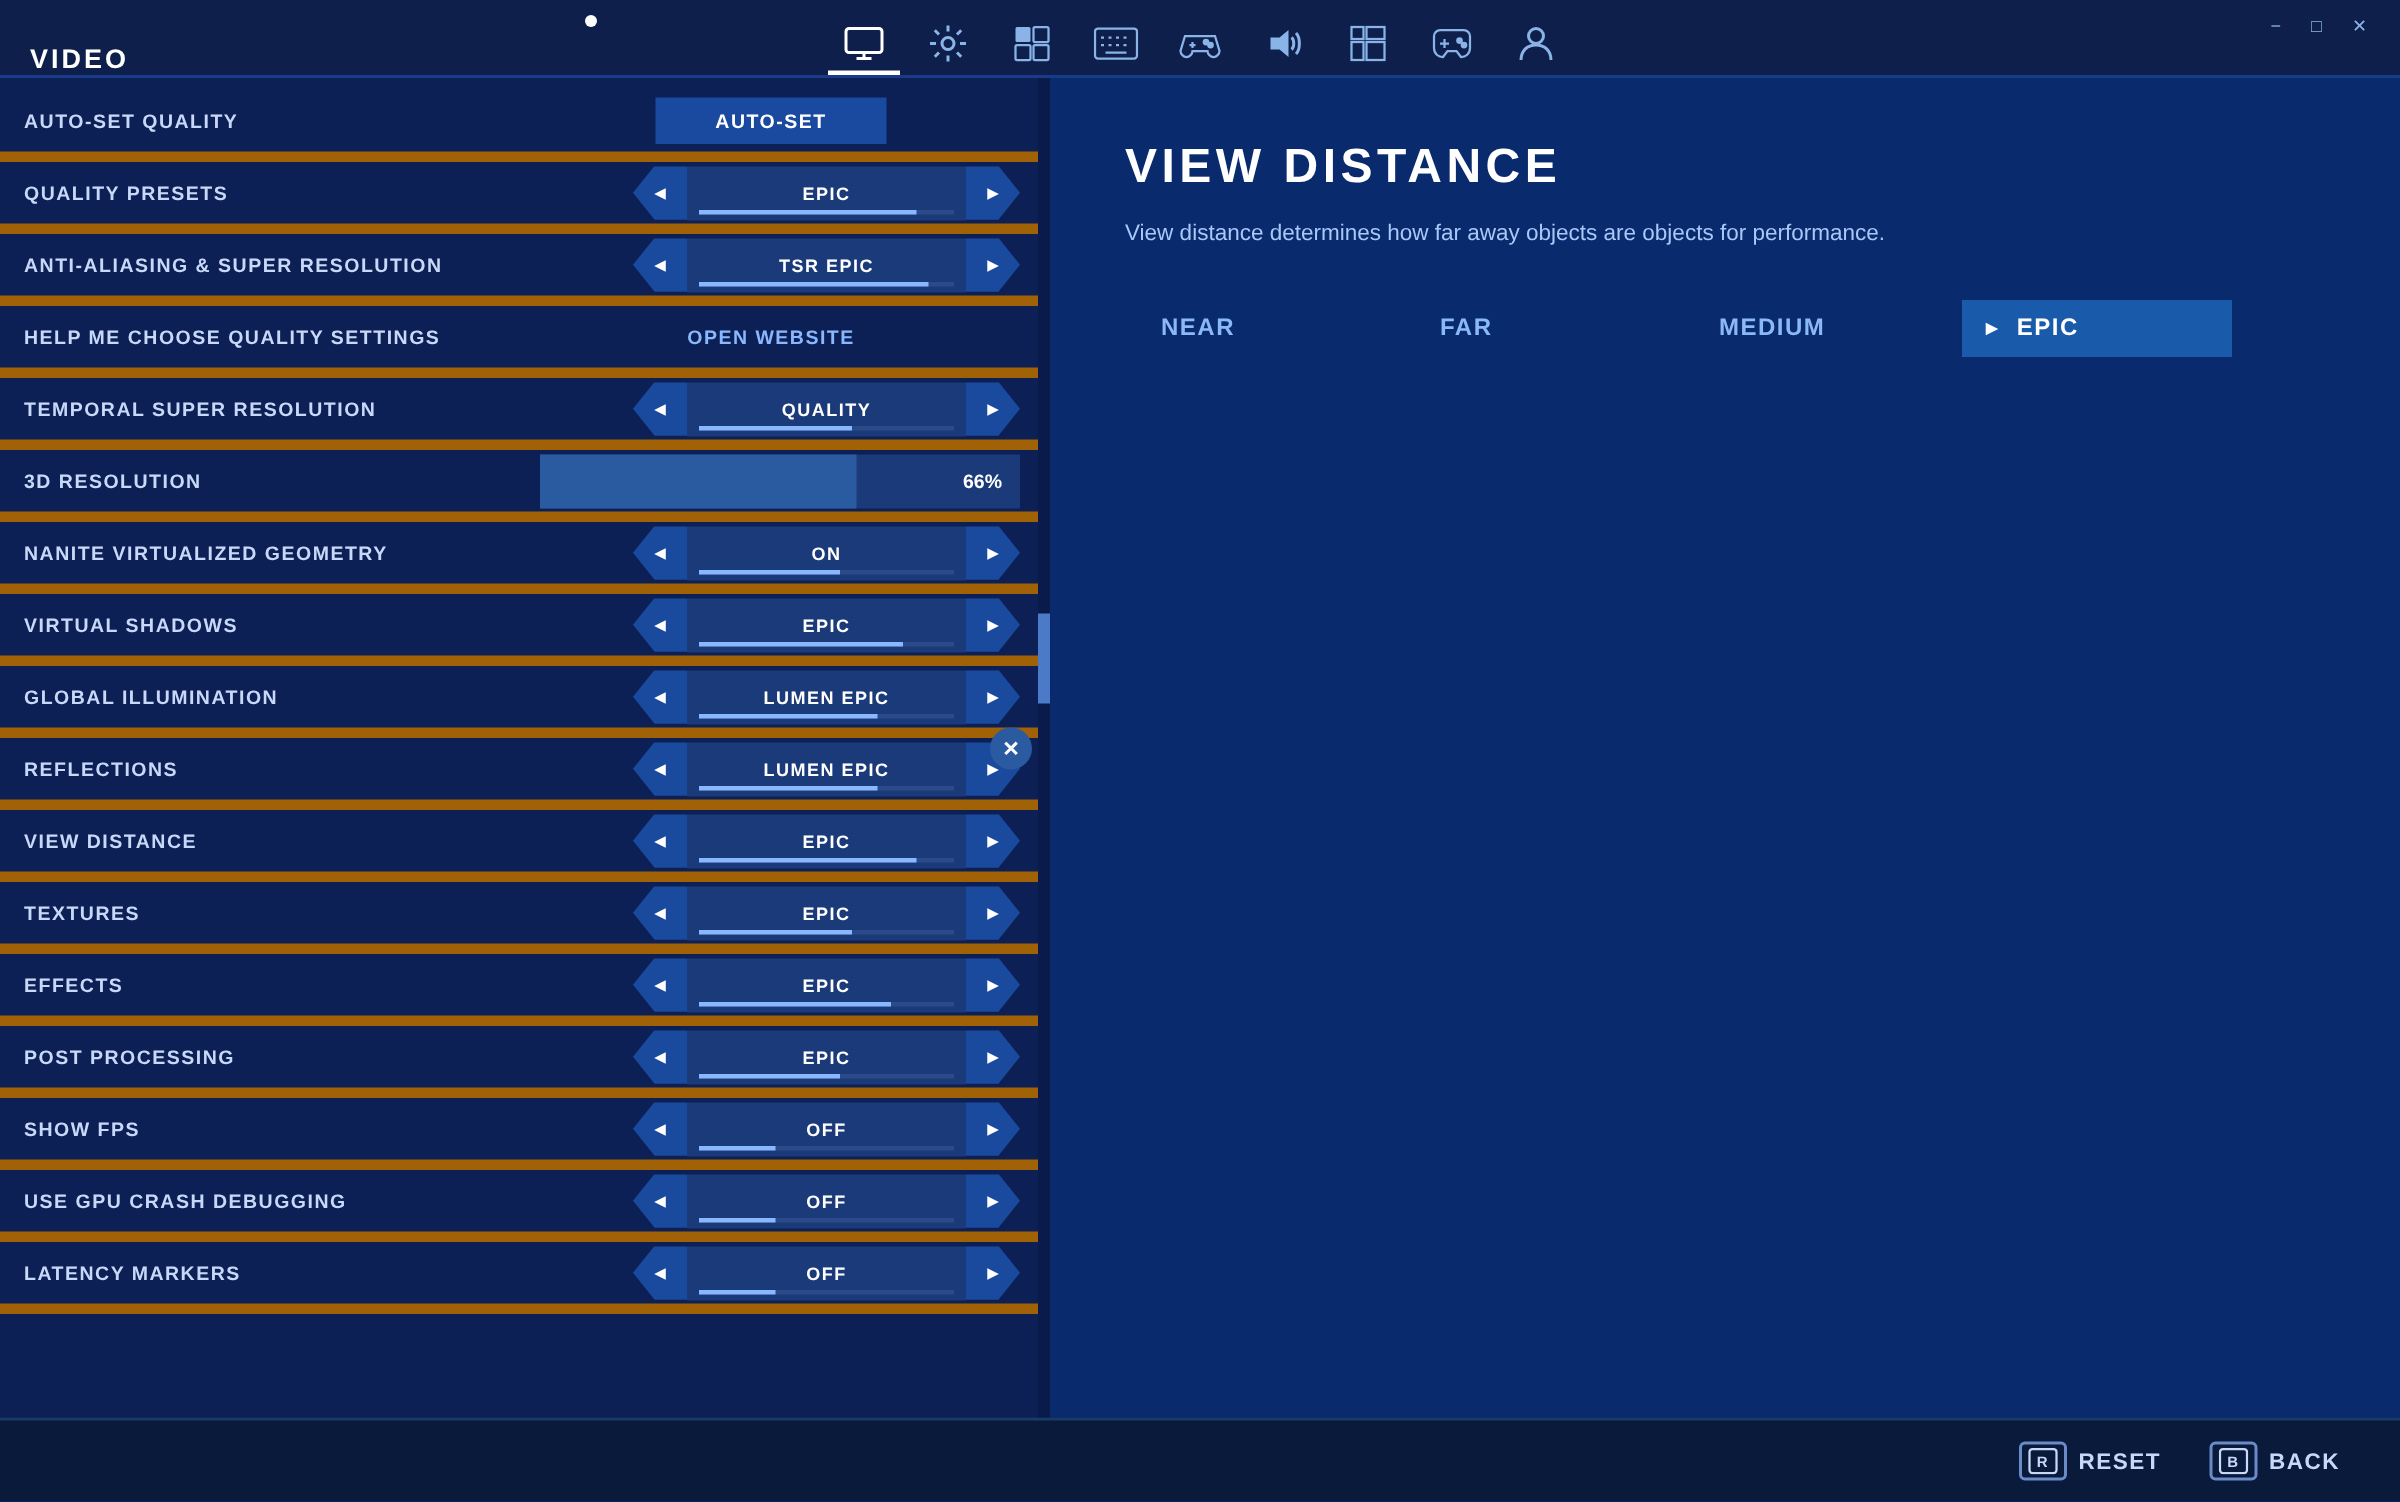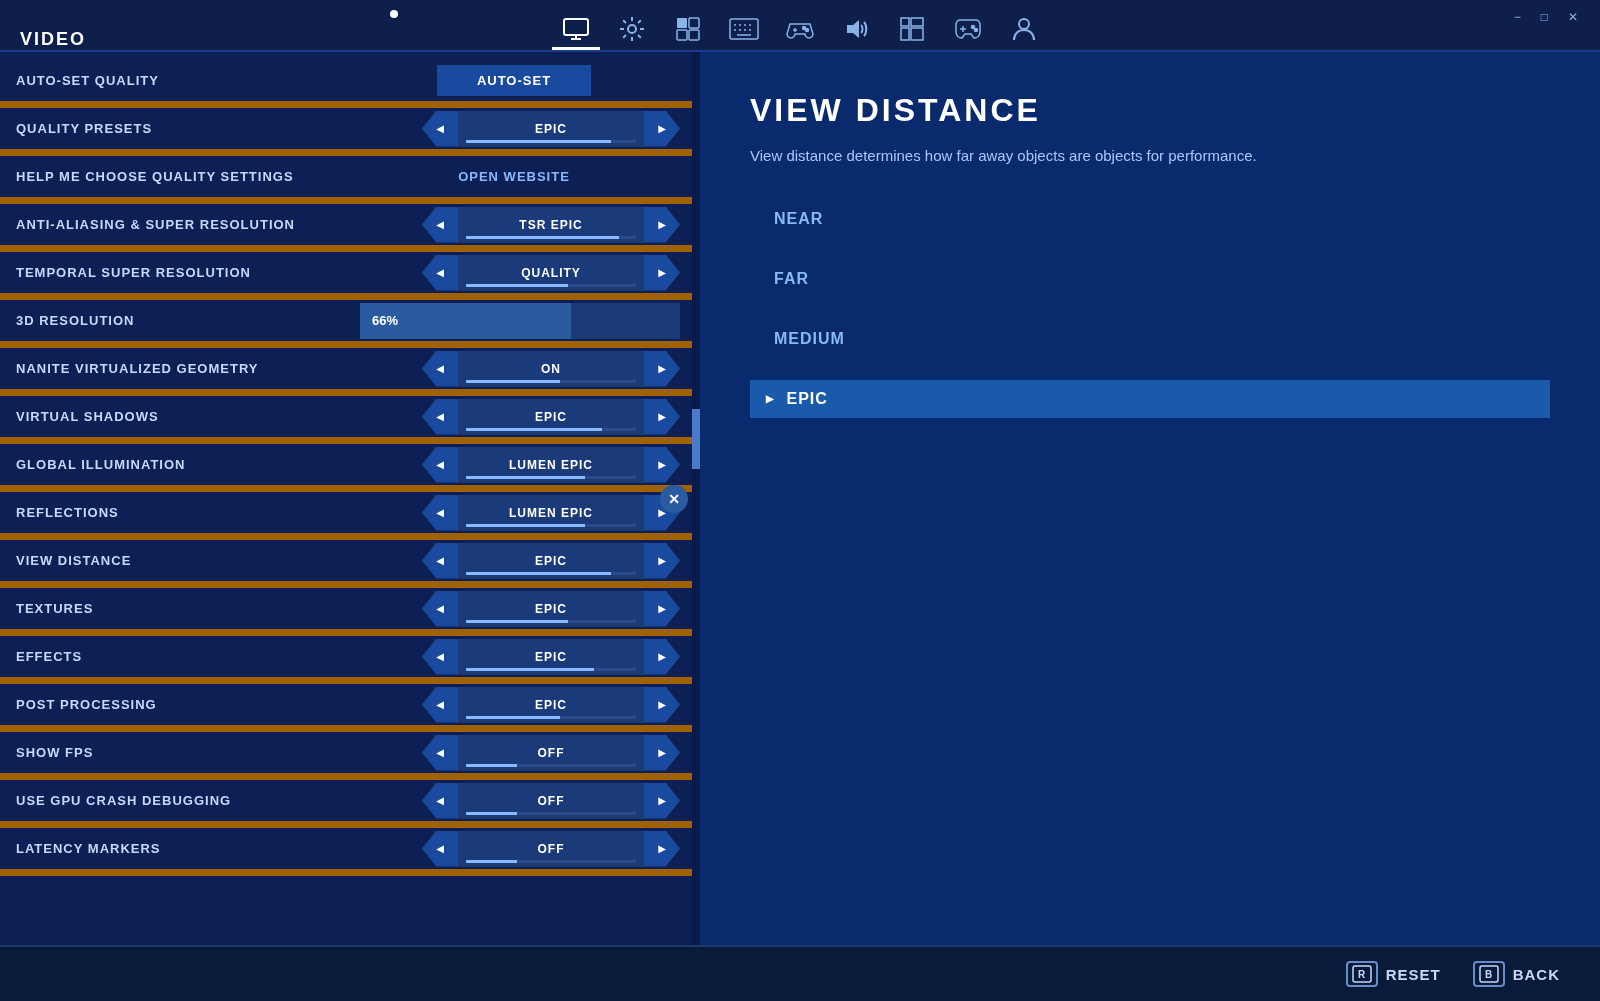--- a/index.html
+++ b/index.html
@@ -199,21 +199,21 @@
       height: 100%;
       background: #2a5aa0;
     }
 
     .resolution-text {
       font-size: 13px;
       font-weight: 900;
       color: white;
       z-index: 1;
       width: 100%;
-      text-align: left;
+      text-align: right;
     }
 
     
     .scrollbar {
       position: absolute;
       right: 0;
       top: 0;
       width: 8px;
       height: 100%;
       background: #0a1a4a;
@@ -258,22 +258,22 @@
       font-size: 15px;
       color: #a8c8f8;
       font-weight: normal;
       line-height: 1.5;
       max-width: 600px;
       margin-bottom: 32px;
     }
 
     .option-list {
       display: flex;
-      flex-direction: column;
-      gap: 22px;
+      flex-direction: row;
+      gap: 6px;
     }
 
     .option-item {
       display: flex;
       align-items: center;
       padding: 10px 16px;
       color: #8ab8f8;
       font-size: 16px;
       font-weight: 900;
       text-transform: uppercase;
@@ -509,41 +509,41 @@
                 <div class="control-bar-fill" style="width:85%"></div>
               </div>
           </div>
           <div class="right-btn">
               <span class="chevron-right"></span>
             </div>
         </div>
       </div>
 
       <div class="setting-row">
+        <span class="setting-label">ANTI-ALIASING &amp; SUPER RESOLUTION</span>
+        <div class="setting-control control-row-inner">
+          <div class="left-btn">
+              <span class="chevron-left"></span>
+            </div>
+          <div class="control-value-wrap">
+            <span class="control-value">TSR EPIC</span>
+            <div class="control-bar">
+                <div class="control-bar-fill" style="width:90%"></div>
+              </div>
+          </div>
+          <div class="right-btn">
+              <span class="chevron-right"></span>
+            </div>
+        </div>
+      </div>
+
+      <div class="setting-row">
         <span class="setting-label">HELP ME CHOOSE QUALITY SETTINGS</span>
         <div class="full-width-control">
           <button class="open-website-btn">OPEN WEBSITE</button>
-        </div>
-      </div>
-
-      <div class="setting-row">
-        <span class="setting-label">ANTI-ALIASING &amp; SUPER RESOLUTION</span>
-        <div class="setting-control control-row-inner">
-          <div class="left-btn">
-              <span class="chevron-left"></span>
-            </div>
-          <div class="control-value-wrap">
-            <span class="control-value">TSR EPIC</span>
-            <div class="control-bar">
-                <div class="control-bar-fill" style="width:90%"></div>
-              </div>
-          </div>
-          <div class="right-btn">
-              <span class="chevron-right"></span>
-            </div>
         </div>
       </div>
 
       <div class="setting-row">
         <span class="setting-label">TEMPORAL SUPER RESOLUTION</span>
         <div class="setting-control control-row-inner">
           <div class="left-btn">
               <span class="chevron-left"></span>
             </div>
           <div class="control-value-wrap">

